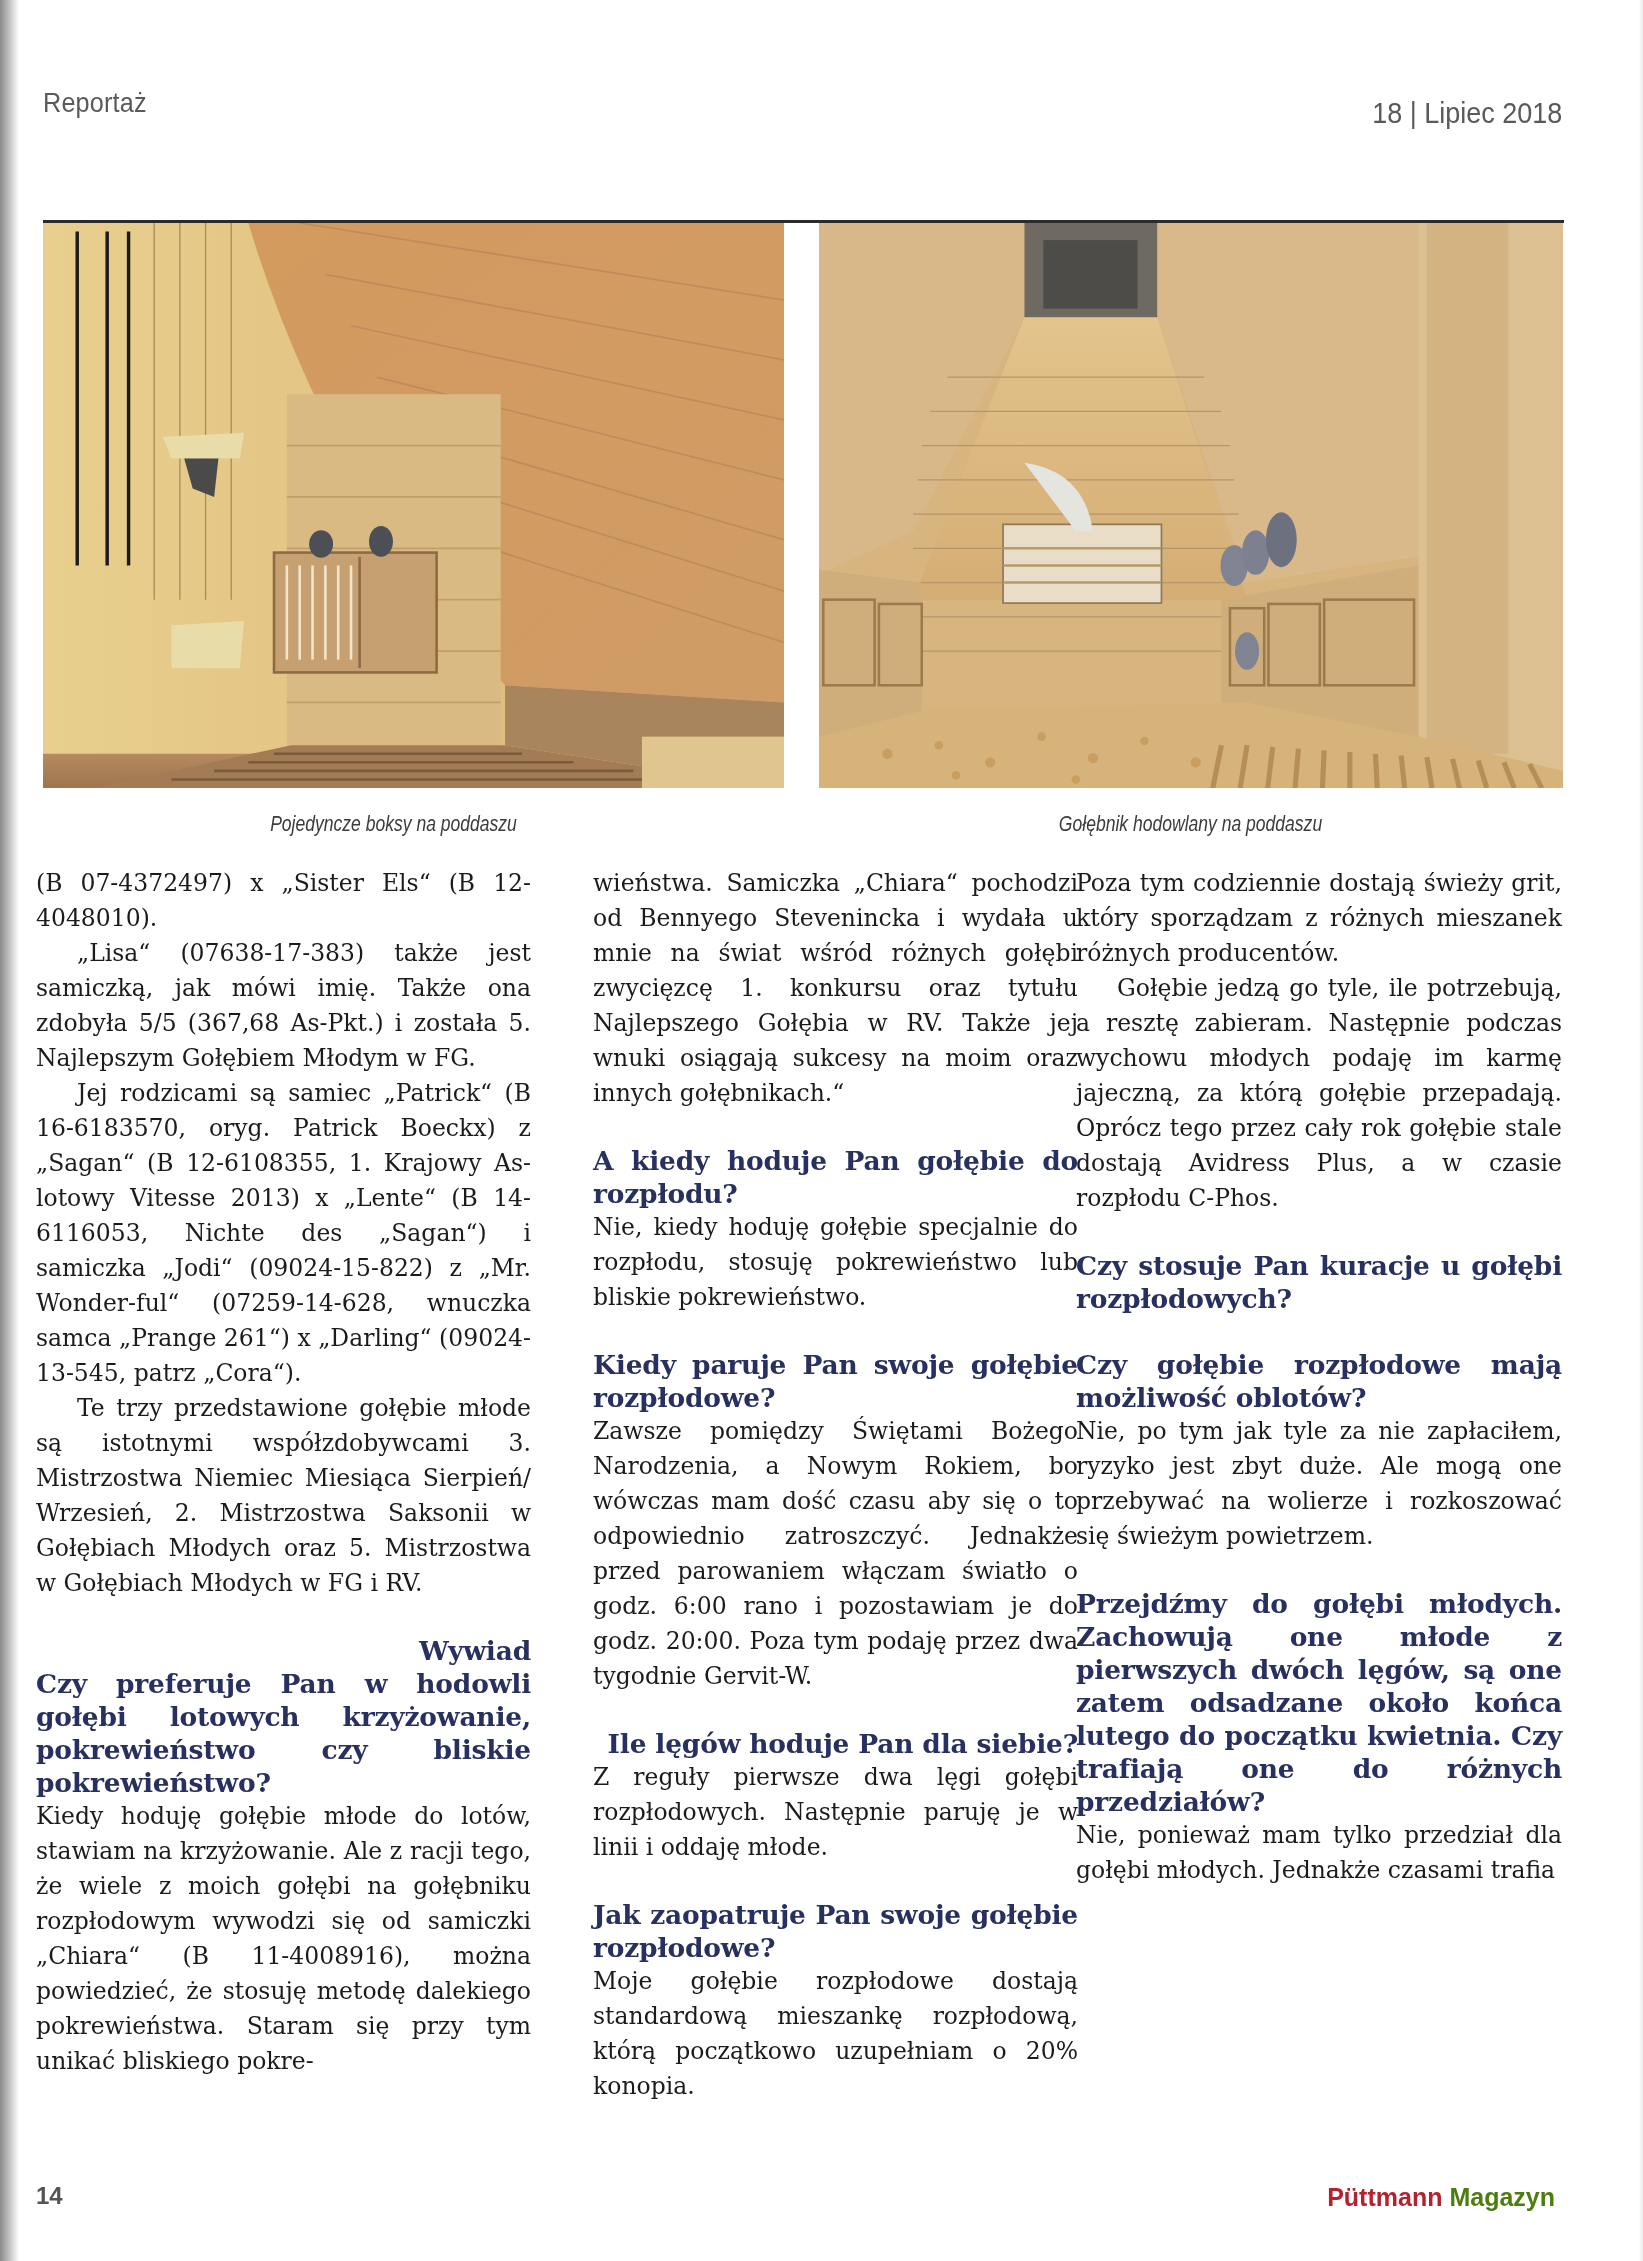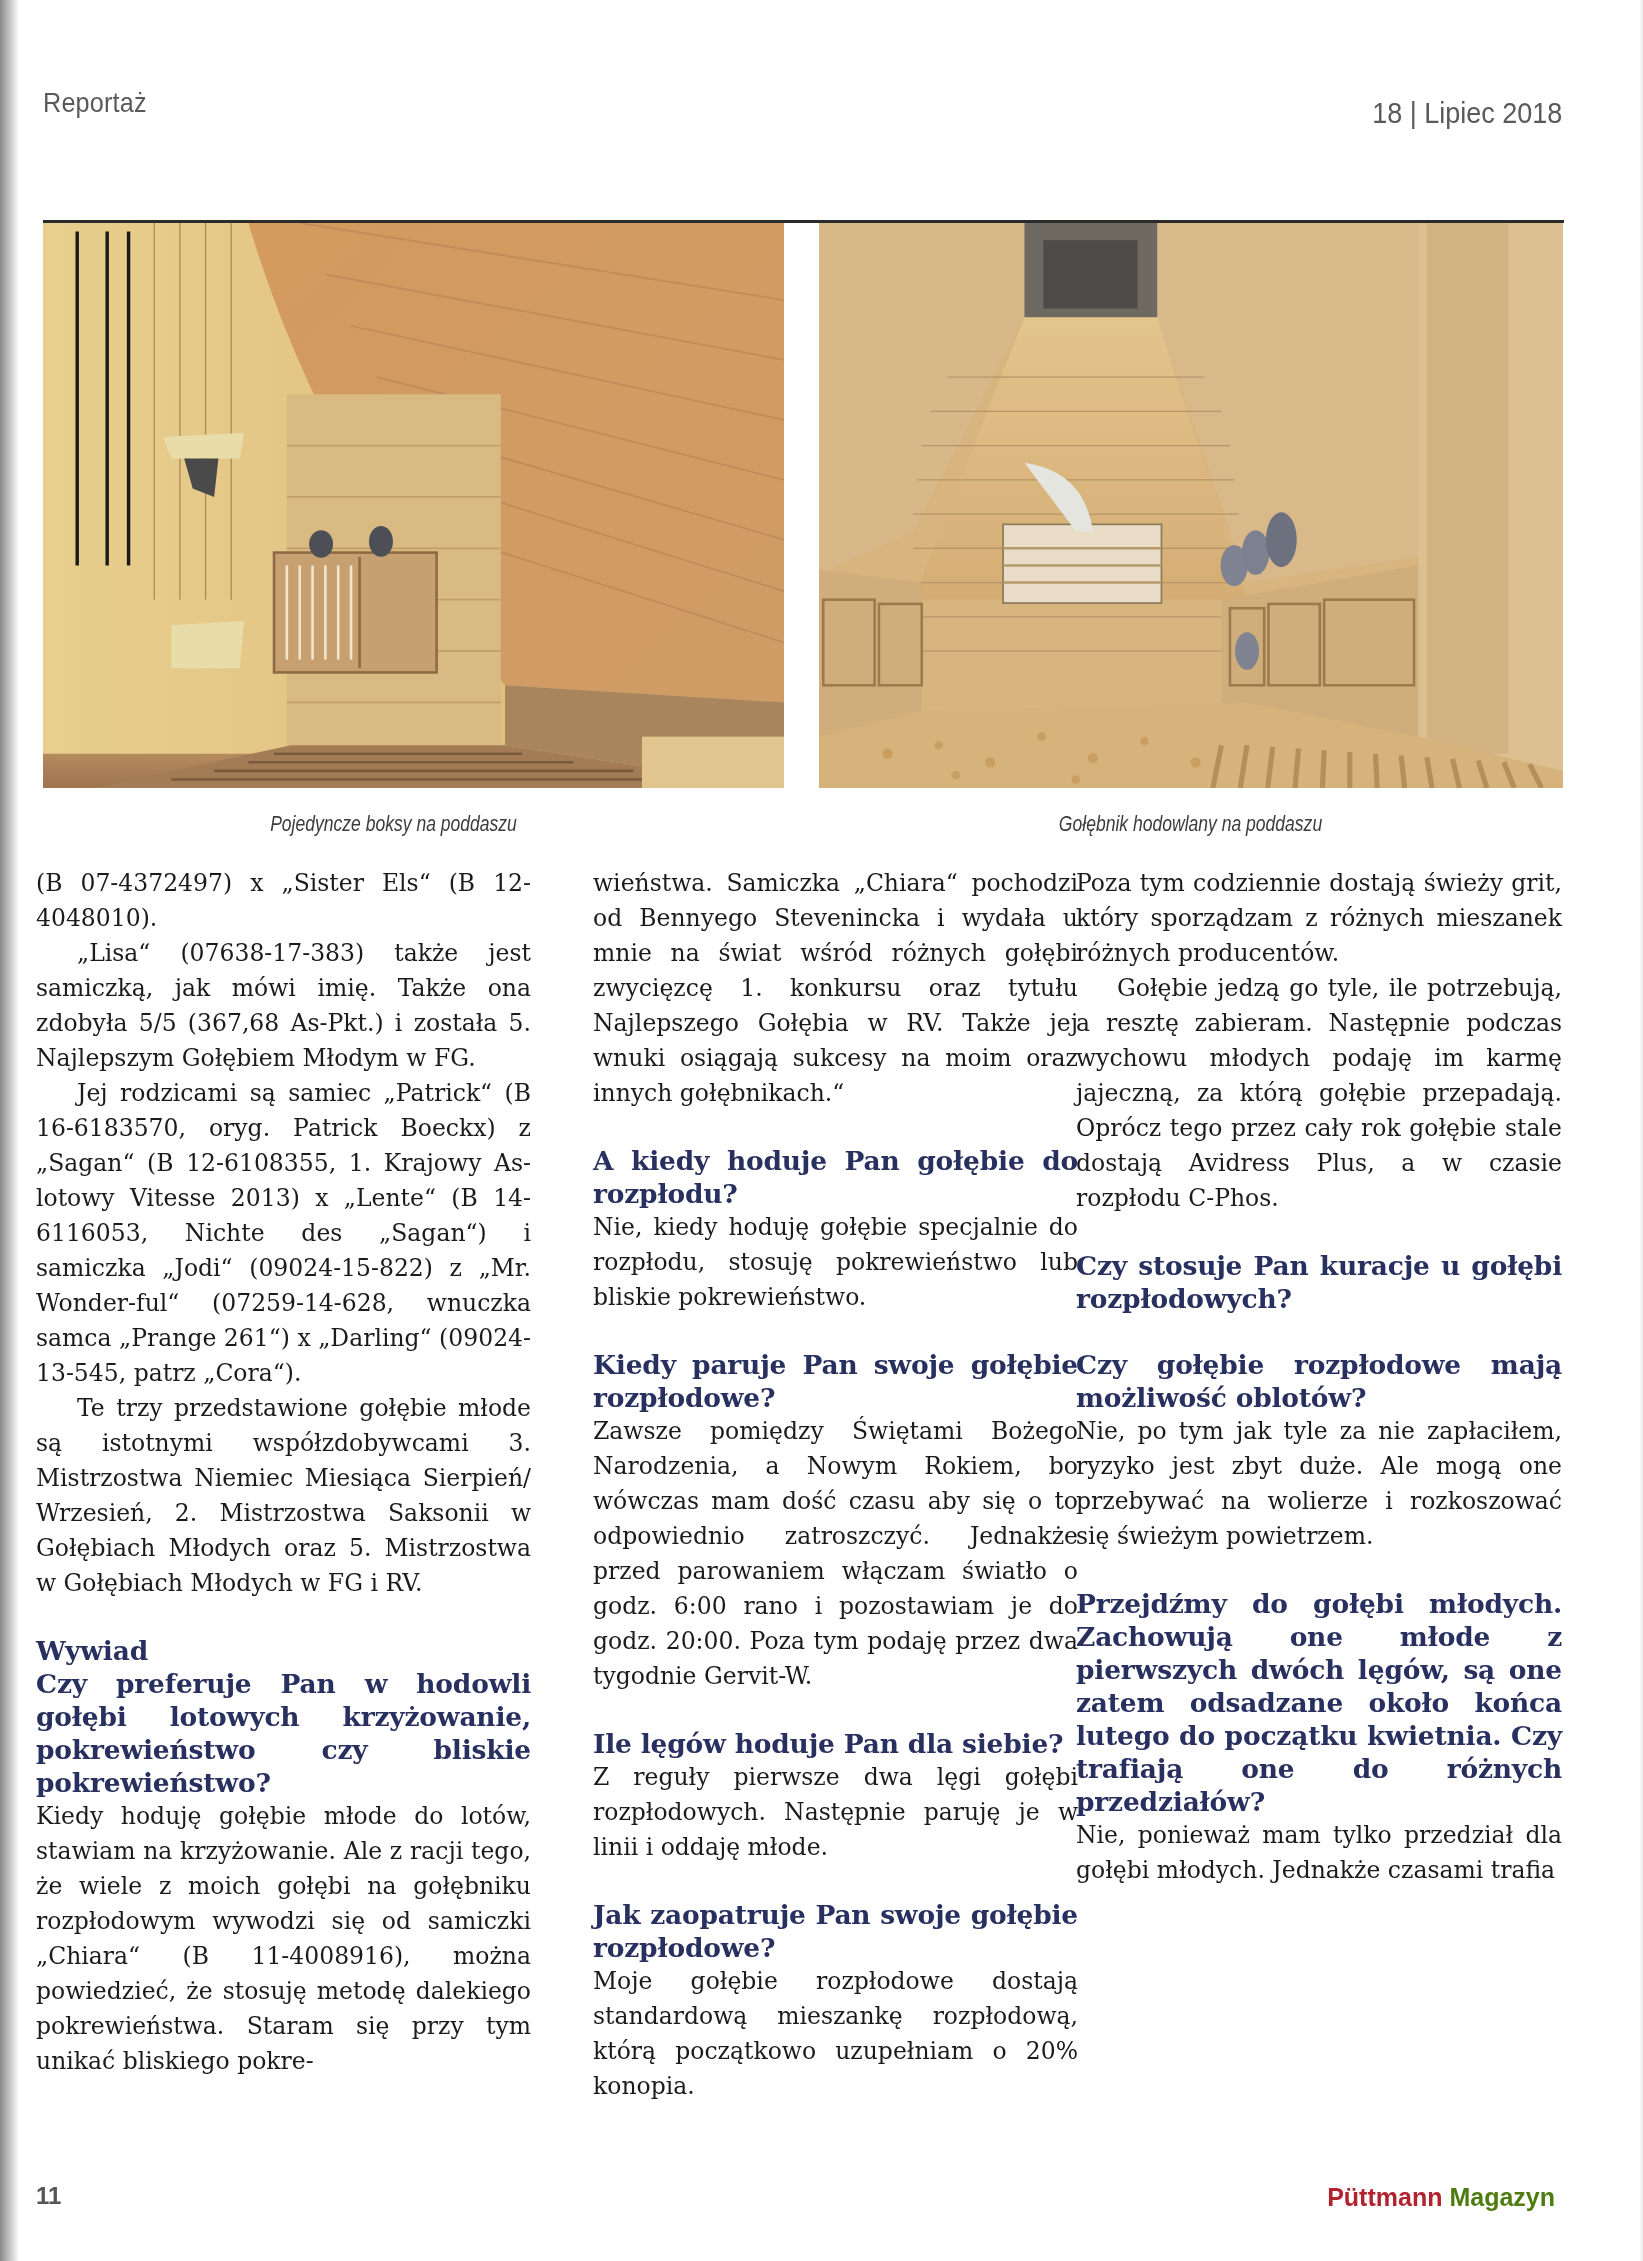--- a/index.html
+++ b/index.html
@@ -53,21 +53,21 @@
       font-size: 23.5px; line-height: 35px; text-align: justify;
       hyphens: manual;
     }
     .col-1 { left: 36px; }
     .col-2 { left: 557px; width: 485px; margin-left: 36px; }
     .col-3 { left: 1076px; width: 486px; }
     .col p { margin: 0; }
     .col p.indent { text-indent: 41px; }
     .col h3 {
       margin: 0; color: #283060; font-weight: bold;
-      font-size: 26.5px; line-height: 33px; text-align: left;
+      font-size: 26.5px; line-height: 33px; text-align: right;
       letter-spacing: -0.2px;
     }
     .col h3.just { text-align: justify; text-align-last: left; }
     .col .gap { height: 33px; }
     .page-number {
       position: absolute; left: 36px; top: 2182px;
       font-family: "Liberation Sans", "DejaVu Sans", sans-serif;
       font-weight: bold; font-size: 24px; color: #555555;
     }
     .brand {
@@ -279,18 +279,18 @@
   <div class="gap"></div>
   <h3 class="just">Czy stosuje Pan kuracje u gołębi rozpłodowych?</h3>
   <div class="gap"></div>
   <h3 class="just">Czy gołębie rozpłodowe mają możliwość oblotów?</h3>
   <p>Nie, po tym jak tyle za nie zapłaciłem, ryzyko jest zbyt duże. Ale mogą one przebywać na wolierze i rozkoszować się świeżym powietrzem.</p>
   <div class="gap"></div>
   <h3 class="just">Przejdźmy do gołębi młodych. Zachowują one młode z pierwszych dwóch lęgów, są one zatem odsadzane około końca lutego do początku kwietnia. Czy trafiają one do różnych przedziałów?</h3>
   <p>Nie, ponieważ mam tylko przedział dla gołębi młodych. Jednakże czasami trafia</p>
 </div>
 
-<div class="page-number">11</div>
+<div class="page-number">14</div>
 <div class="brand">
   <span class="b1">Püttmann</span>
   <span class="b2">Magazyn</span>
 </div>
 
 
 </body></html>

